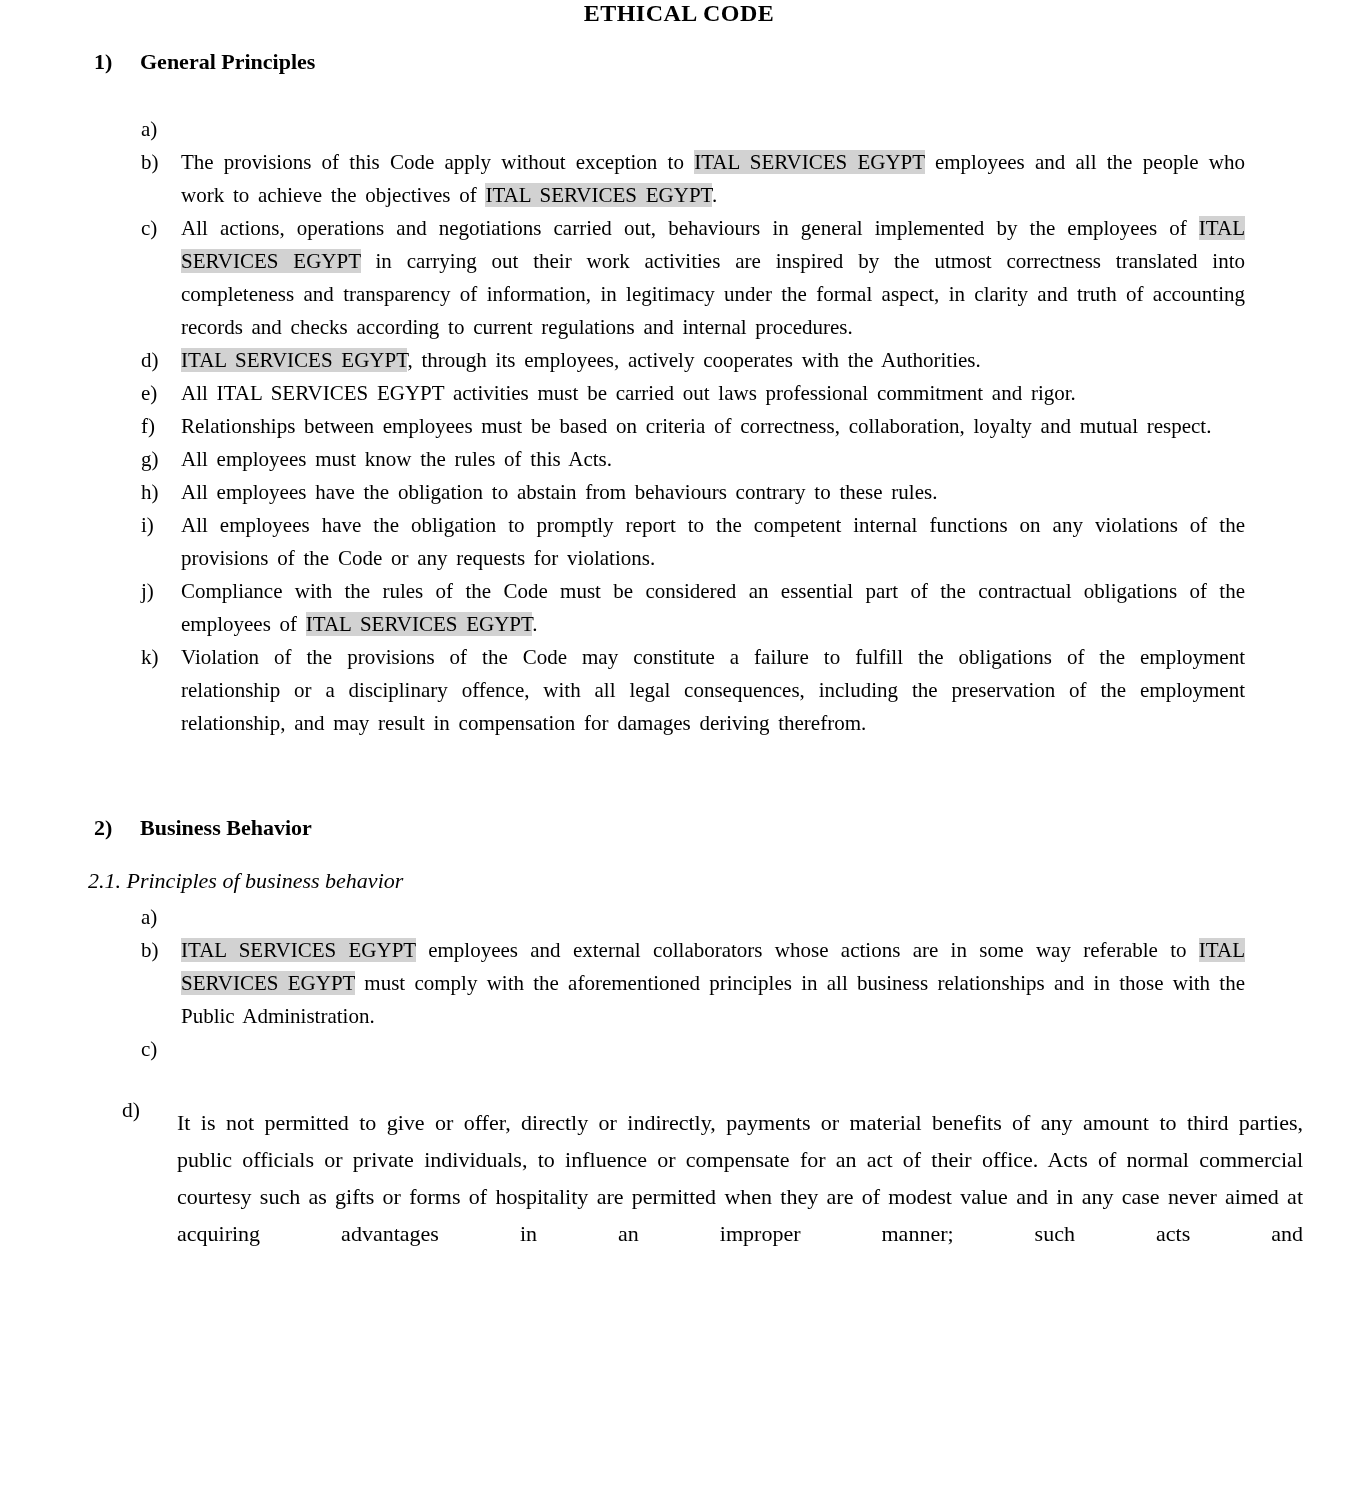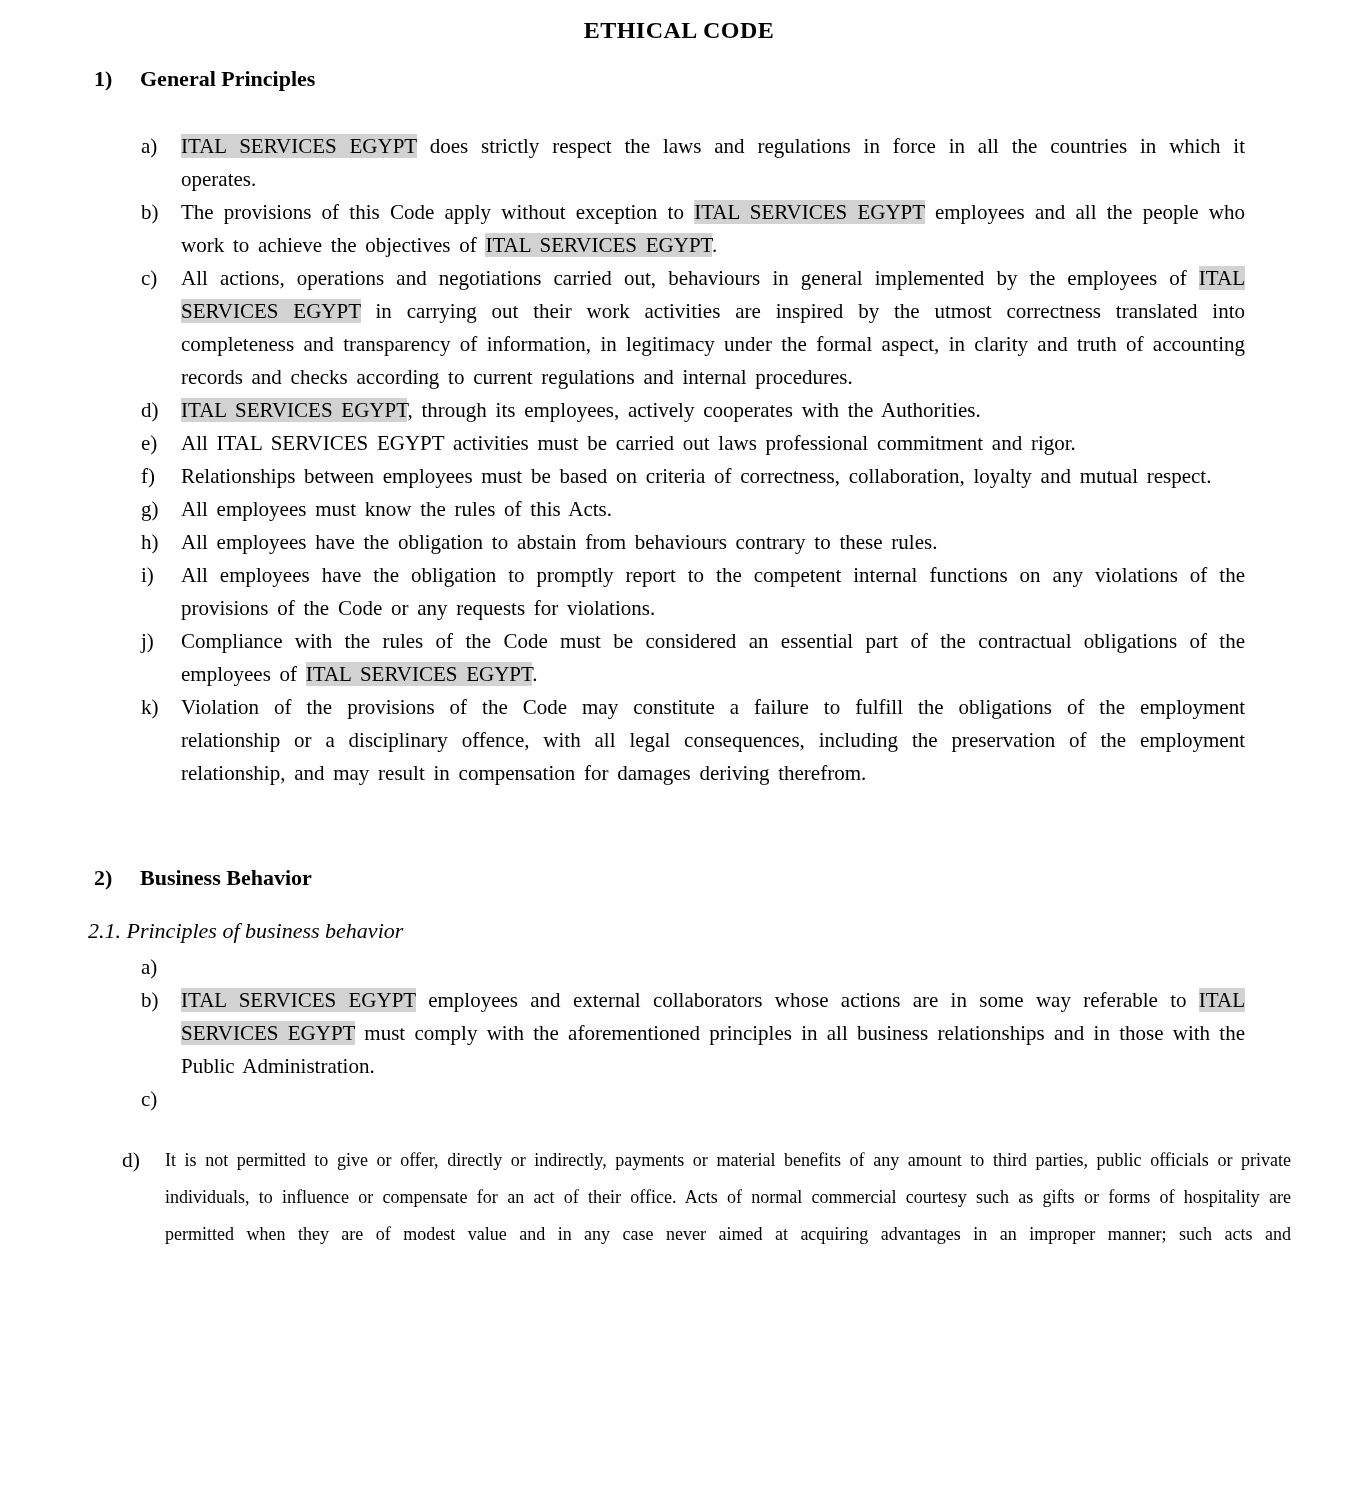--- a/index.html
+++ b/index.html
@@ -18,21 +18,20 @@
   .page {
     width: 1358px;
     height: 1489px;
     background: #ffffff;
   }
   .doc-title {
     font-size: 24px;
     font-weight: 700;
     text-align: center;
     margin: 0;
-    padding-top: 17px;
     letter-spacing: 0.5px;
   }
   .sec-heading {
     display: flex;
     font-size: 22px;
     font-weight: 700;
     margin: 21px 0 0 94px;
     line-height: 28px;
   }
   .sec-num {
@@ -78,22 +77,22 @@
     margin: 26px 0 0 122px;
   }
   .loose-item .item-marker {
     width: 43px;
     flex: none;
     font-size: 21.5px;
     line-height: 37px;
   }
   .loose-item .item-text {
     width: 1126px;
-    margin: 0;
-    font-size: 18px;
+    margin: 12px;
+    font-size: 22px;
     line-height: 37px;
     text-align: justify;
     text-align-last: justify;
     word-spacing: 2px;
   }
   .hl {
     background: #d2d2d2;
   }
 </style>
 </head>
@@ -103,21 +102,20 @@
   <h1 class="doc-title">ETHICAL CODE</h1>
   <div id="doc-root">
       <section class="doc-section sec-idx-0">
         <h2 class="sec-heading">
           <span class="sec-num">1)</span>
           <span class="sec-title">General Principles</span>
         </h2>
         <div class="item-list">
           <div class="list-item">
             <span class="item-marker">a)</span>
-            <p class="item-text"><span class="hl">ITAL SERVICES EGYPT</span> does strictly respect the laws and regulations in force in all the countries in which it operates.</p>
           </div>
           <div class="list-item">
             <span class="item-marker">b)</span>
             <p class="item-text">The provisions of this Code apply without exception to <span class="hl">ITAL SERVICES EGYPT</span> employees and all the people who work to achieve the objectives of <span class="hl">ITAL SERVICES EGYPT</span>.</p>
           </div>
           <div class="list-item">
             <span class="item-marker">c)</span>
             <p class="item-text">All actions, operations and negotiations carried out, behaviours in general implemented by the employees of <span class="hl">ITAL SERVICES EGYPT</span> in carrying out their work activities are inspired by the utmost correctness translated into completeness and transparency of information, in legitimacy under the formal aspect, in clarity and truth of accounting records and checks according to current regulations and internal procedures.</p>
           </div>
           <div class="list-item">

